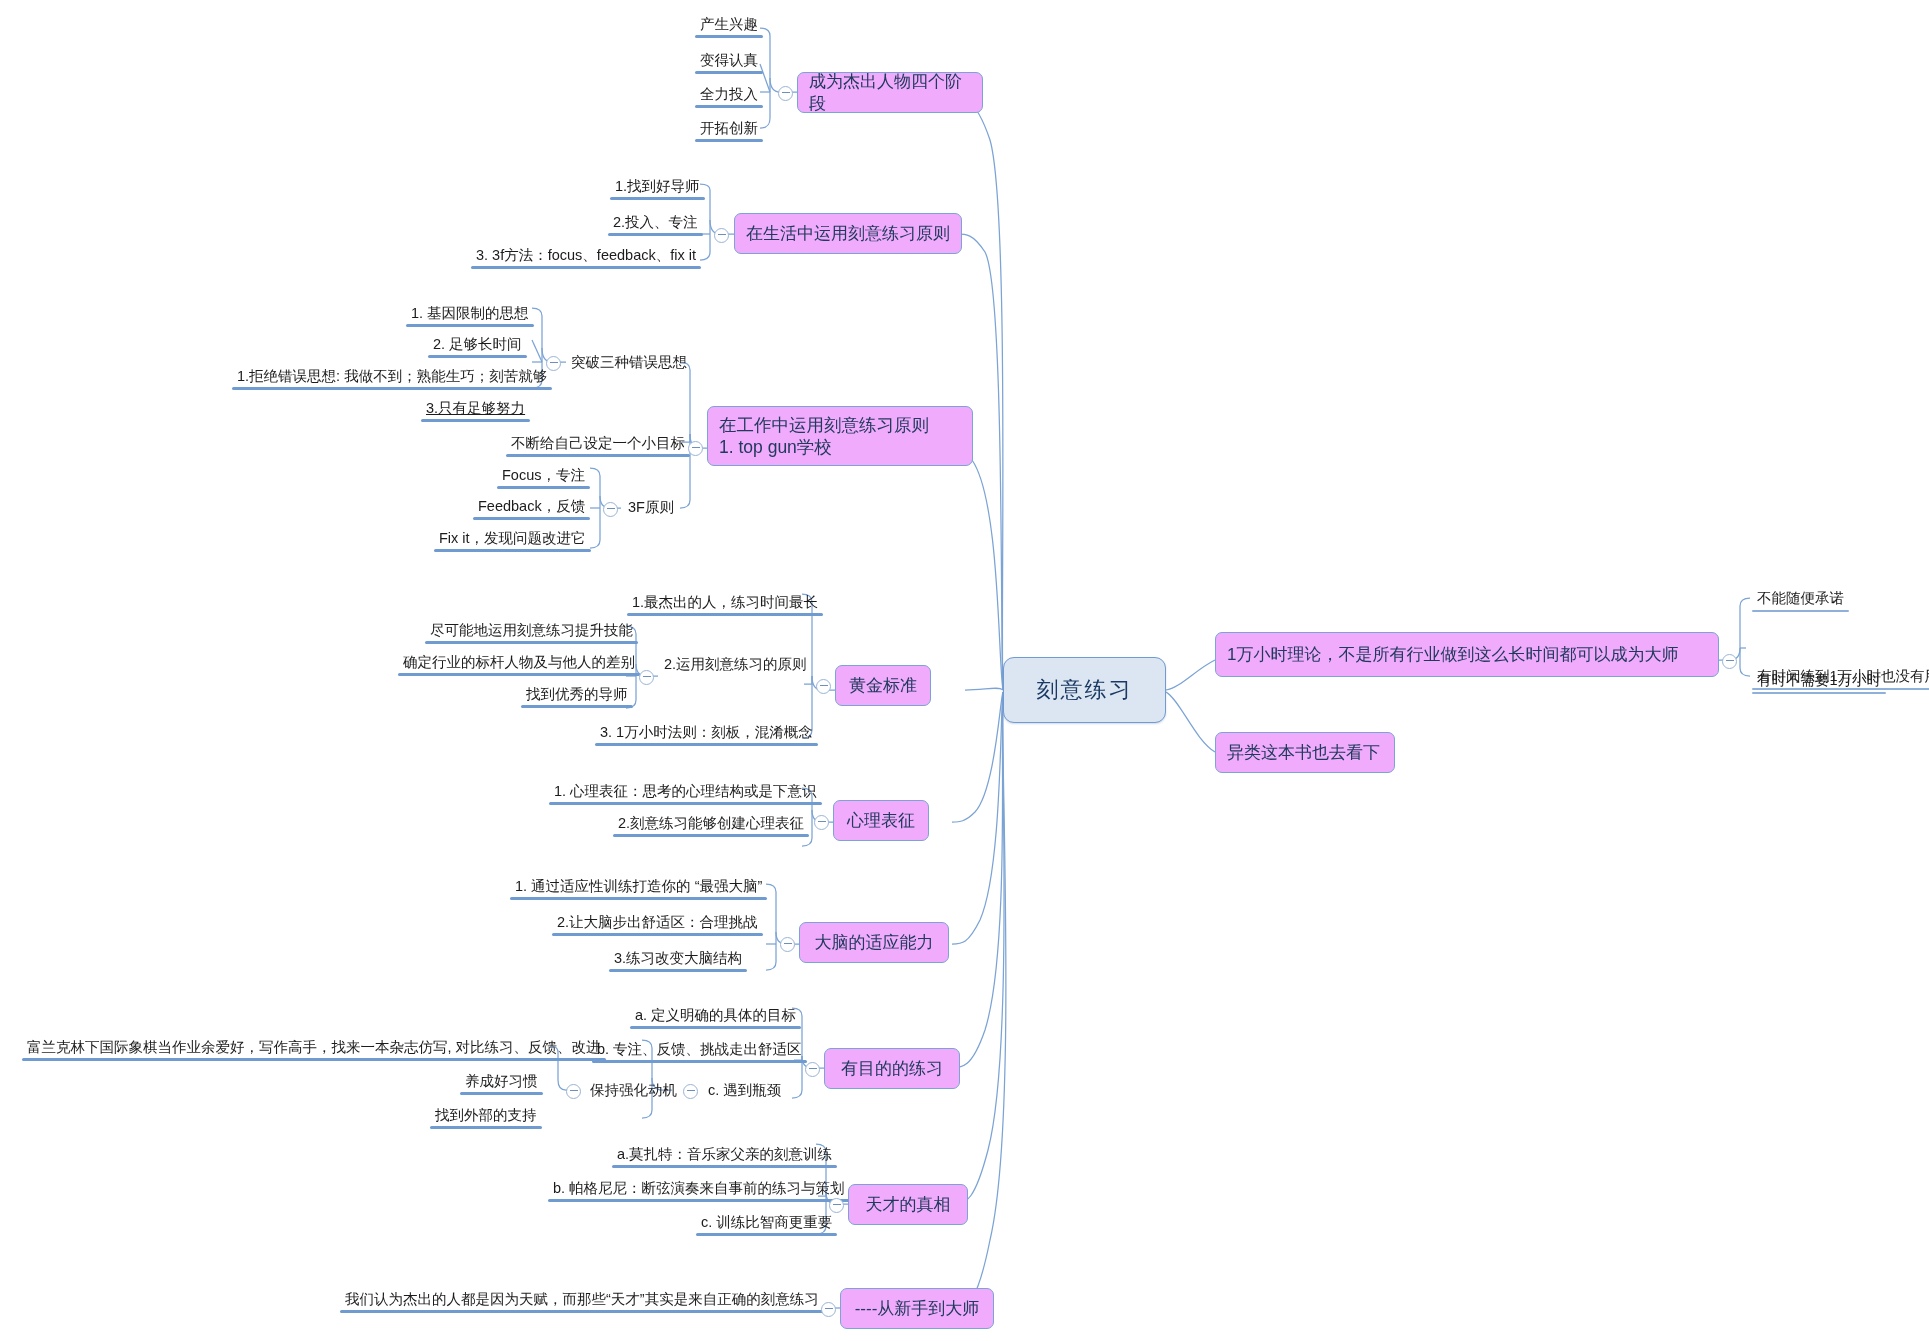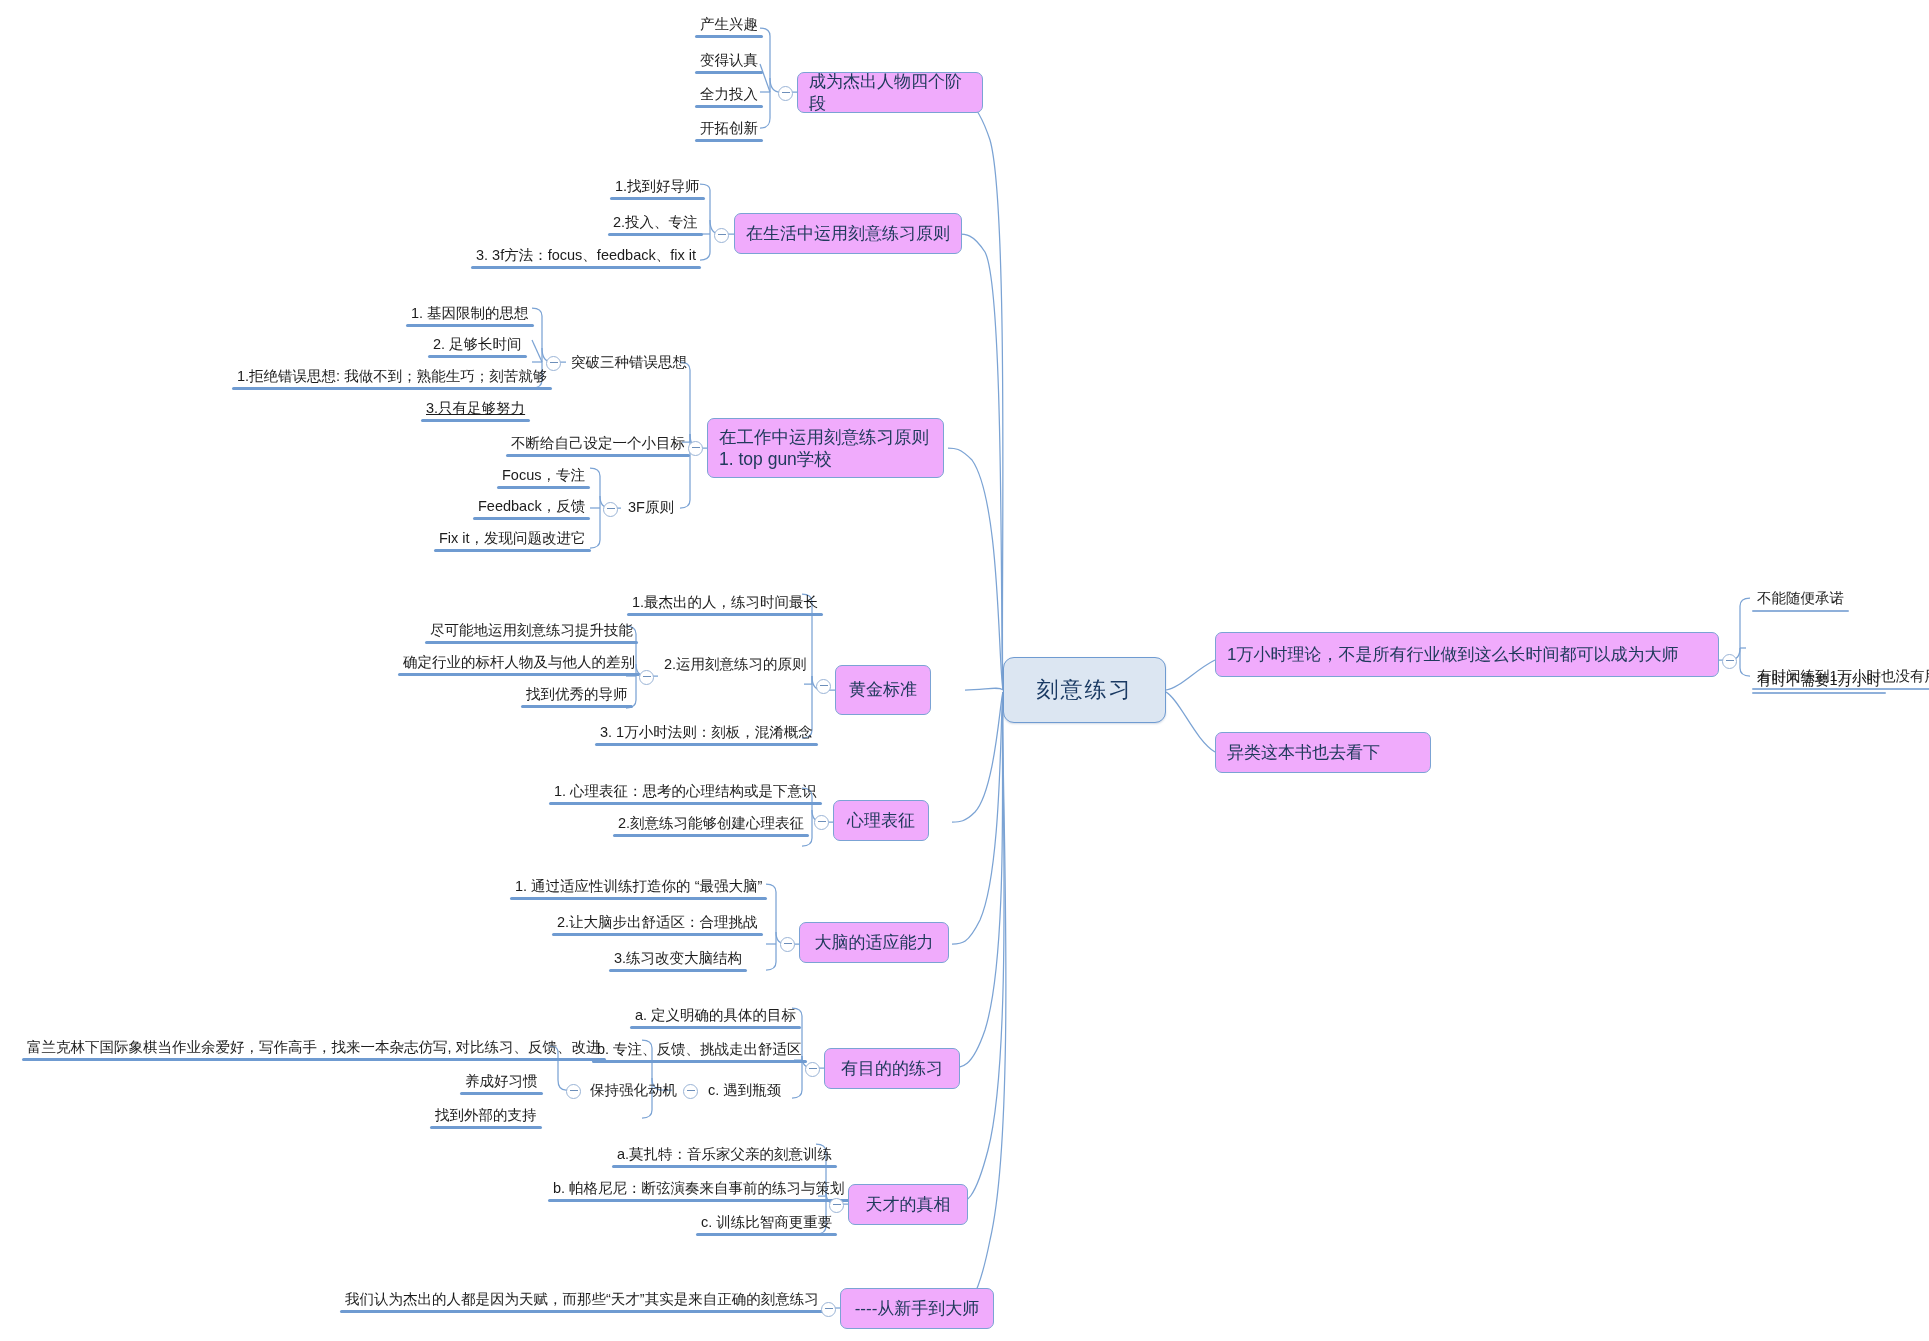--- a/index.html
+++ b/index.html
@@ -172,38 +172,38 @@
 
   <div class="root-node" style="left:1003px;top:657px;width:163px;height:66px;">刻意练习</div>
 
   <div class="main-node" style="left:1215px;top:632px;width:504px;height:45px;">1万小时理论，不是所有行业做到这么长时间都可以成为大师</div>
   <div class="toggle" style="left:1722px;top:654px;"></div>
 
   <div class="leaf thin" style="left:1752px;top:588px;">不能随便承诺</div>
   <div class="leaf thin" style="left:1752px;top:628px;margin-top:42px;">有时不需要1万小时</div>
   <div class="leaf thin" style="left:1752px;top:666px;">有时间练到1万小时也没有用</div>
 
-  <div class="main-node" style="left:1215px;top:732px;width:216px;height:41px;">异类这本书也去看下</div>
+  <div class="main-node" style="left:1215px;top:732px;width:180px;height:41px;">异类这本书也去看下</div>
 
   <div class="main-node center-txt" style="left:797px;top:72px;width:186px;height:41px;">成为杰出人物四个阶段</div>
   <div class="toggle" style="left:778px;top:86px;"></div>
 
   <div class="leaf" style="left:695px;top:14px;">产生兴趣</div>
   <div class="leaf" style="left:695px;top:50px;">变得认真</div>
   <div class="leaf" style="left:695px;top:84px;">全力投入</div>
   <div class="leaf" style="left:695px;top:118px;">开拓创新</div>
 
   <div class="main-node center-txt" style="left:734px;top:213px;width:228px;height:41px;">在生活中运用刻意练习原则</div>
   <div class="toggle" style="left:714px;top:228px;"></div>
 
   <div class="leaf" style="left:610px;top:176px;">1.找到好导师</div>
   <div class="leaf" style="left:608px;top:212px;">2.投入、专注</div>
   <div class="leaf" style="left:471px;top:245px;">3. 3f方法：focus、feedback、fix it</div>
 
-  <div class="main-node two-line" style="left:707px;top:418px;width:237px;height:60px;
+  <div class="main-node two-line" style="left:707px;top:406px;width:266px;height:60px;
         flex-direction:column;align-items:flex-start;justify-content:center;">
     <span>在工作中运用刻意练习原则</span>
     <span>1. top gun学校</span>
   </div>
   <div class="toggle" style="left:688px;top:441px;"></div>
 
   <div class="leaf plain" style="left:566px;top:352px;">突破三种错误思想</div>
   <div class="toggle" style="left:546px;top:356px;"></div>
 
   <div class="leaf" style="left:406px;top:303px;">1. 基因限制的思想</div>
@@ -213,21 +213,21 @@
 
   <div class="leaf" style="left:506px;top:433px;">不断给自己设定一个小目标</div>
 
   <div class="leaf plain" style="left:623px;top:497px;">3F原则</div>
   <div class="toggle" style="left:603px;top:502px;"></div>
 
   <div class="leaf" style="left:497px;top:465px;">Focus，专注</div>
   <div class="leaf" style="left:473px;top:496px;">Feedback，反馈</div>
   <div class="leaf" style="left:434px;top:528px;">Fix it，发现问题改进它</div>
 
-  <div class="main-node center-txt" style="left:835px;top:665px;width:96px;height:50px;">黄金标准</div>
+  <div class="main-node center-txt" style="left:835px;top:665px;width:96px;height:41px;">黄金标准</div>
   <div class="toggle" style="left:816px;top:679px;"></div>
 
   <div class="leaf" style="left:627px;top:592px;">1.最杰出的人，练习时间最长</div>
 
   <div class="leaf plain" style="left:659px;top:654px;">2.运用刻意练习的原则</div>
   <div class="toggle" style="left:639px;top:670px;"></div>
 
   <div class="leaf" style="left:425px;top:620px;">尽可能地运用刻意练习提升技能</div>
   <div class="leaf" style="left:398px;top:652px;">确定行业的标杆人物及与他人的差别</div>
   <div class="leaf" style="left:521px;top:684px;">找到优秀的导师</div>

